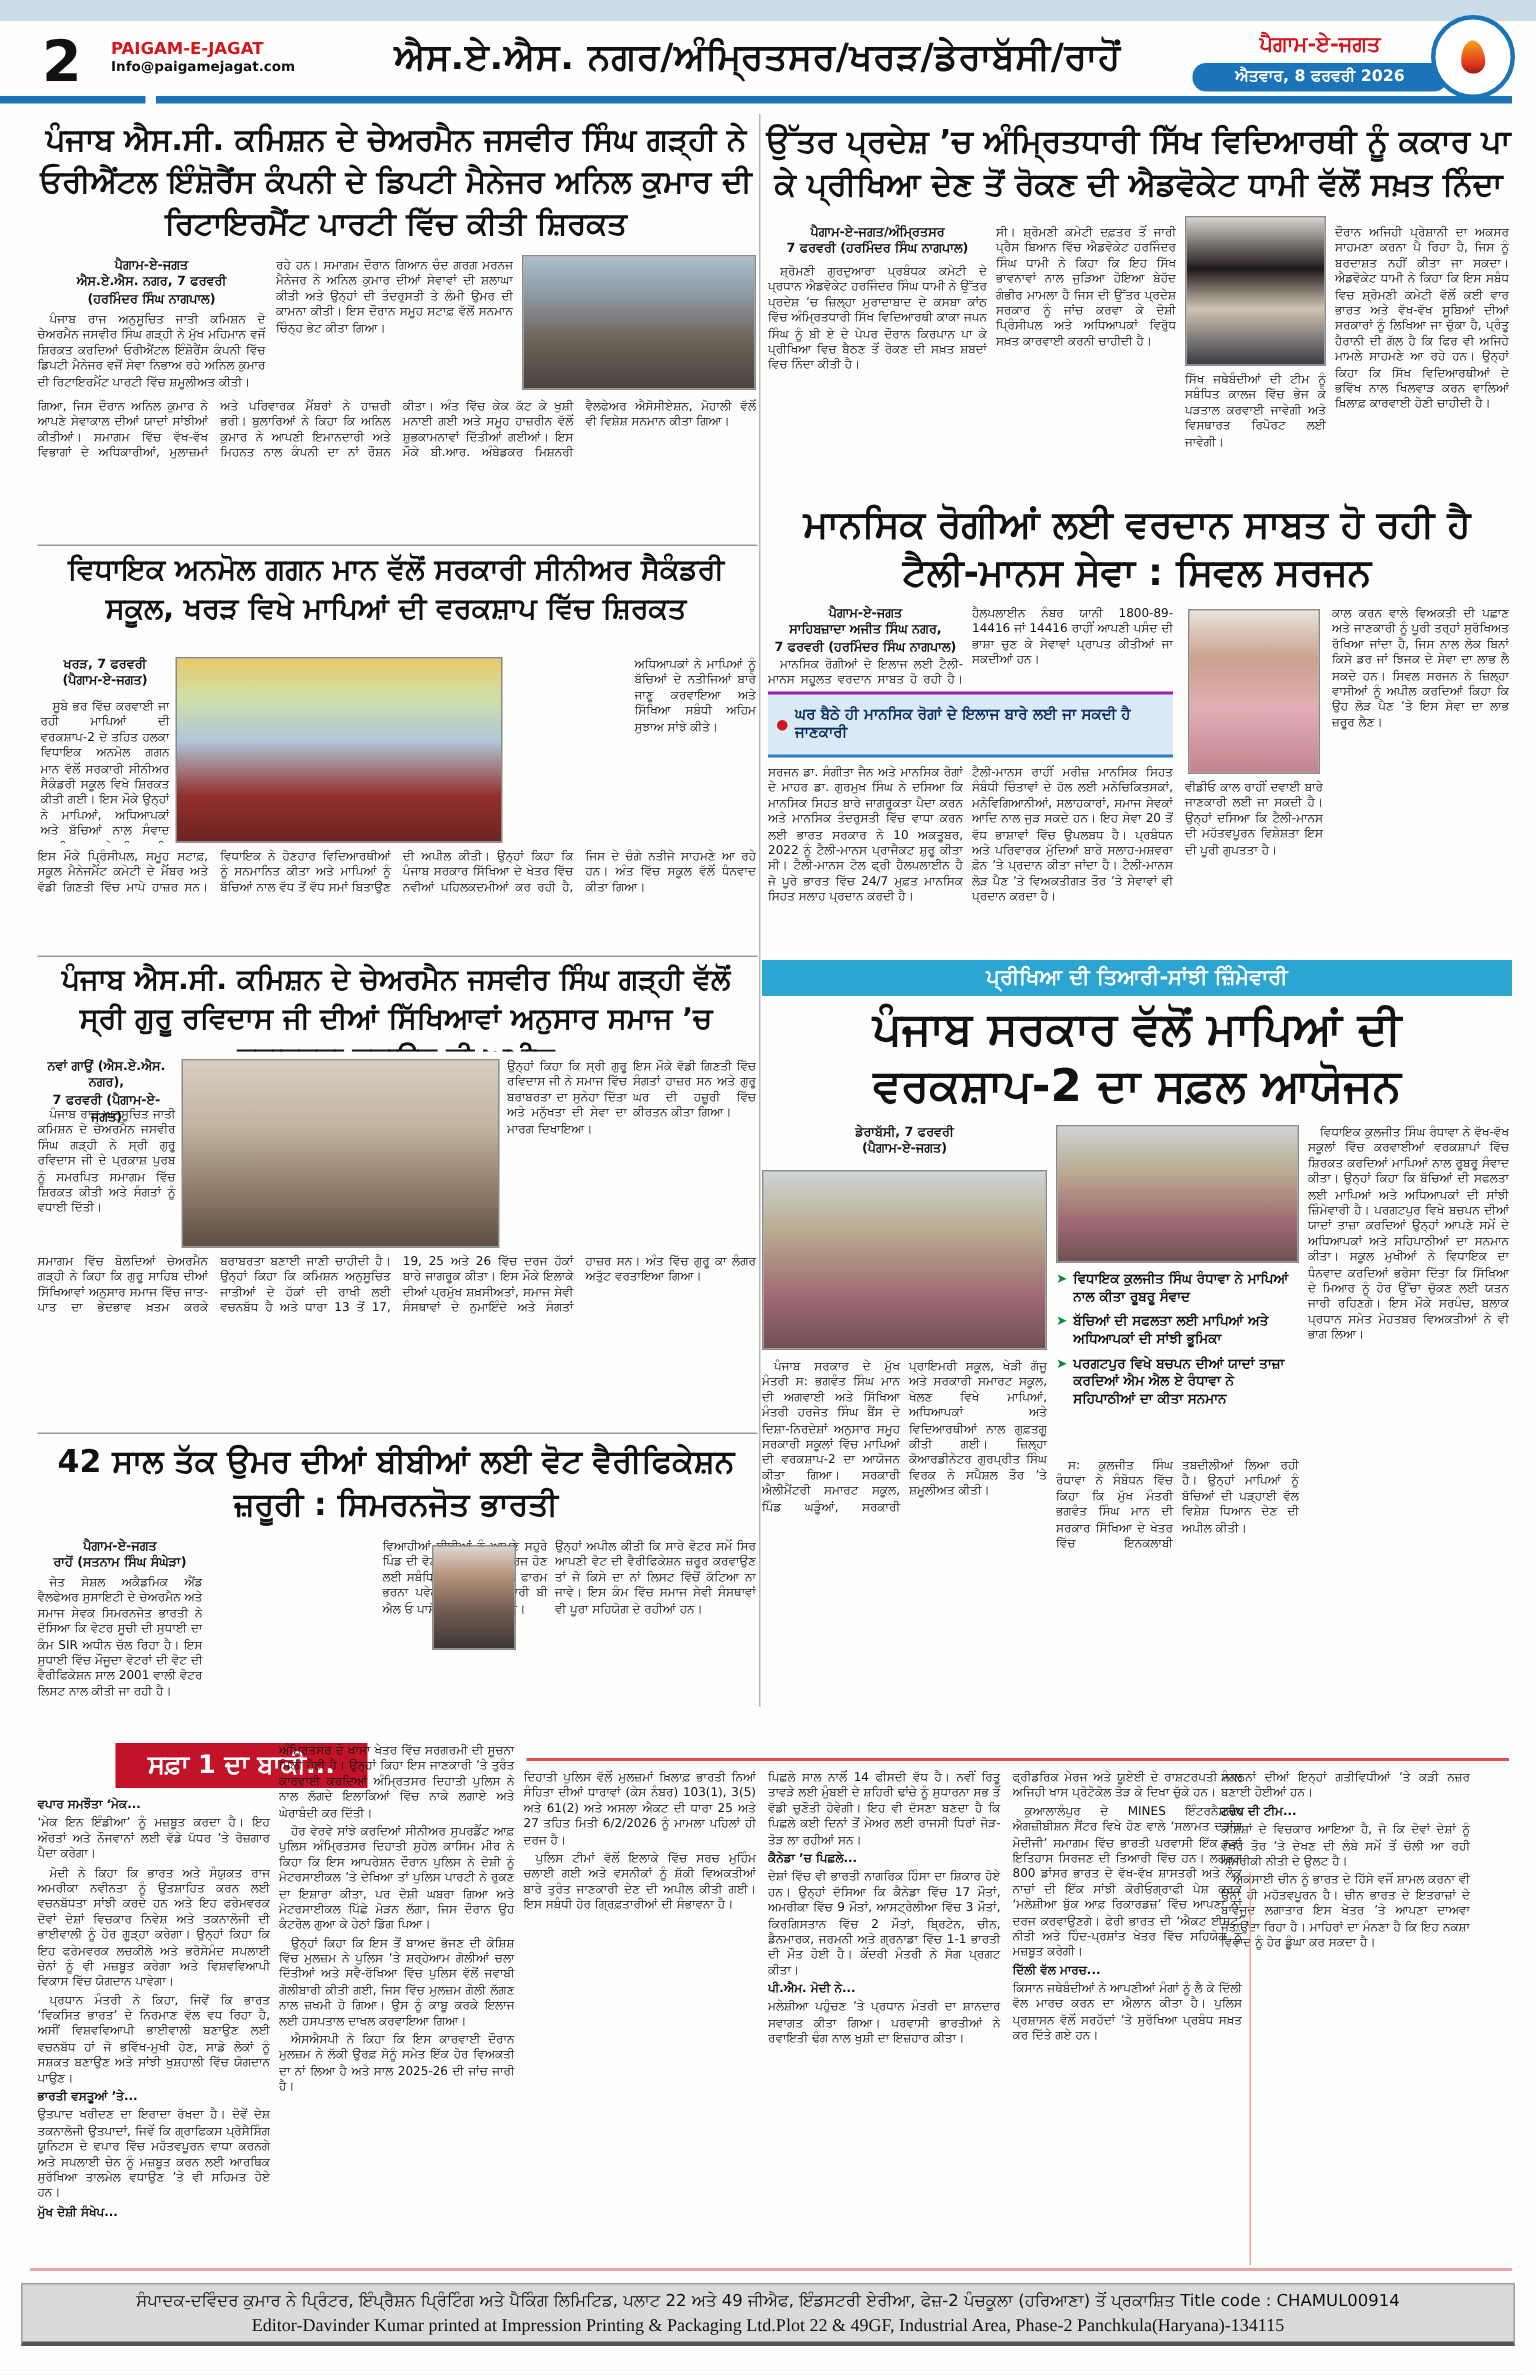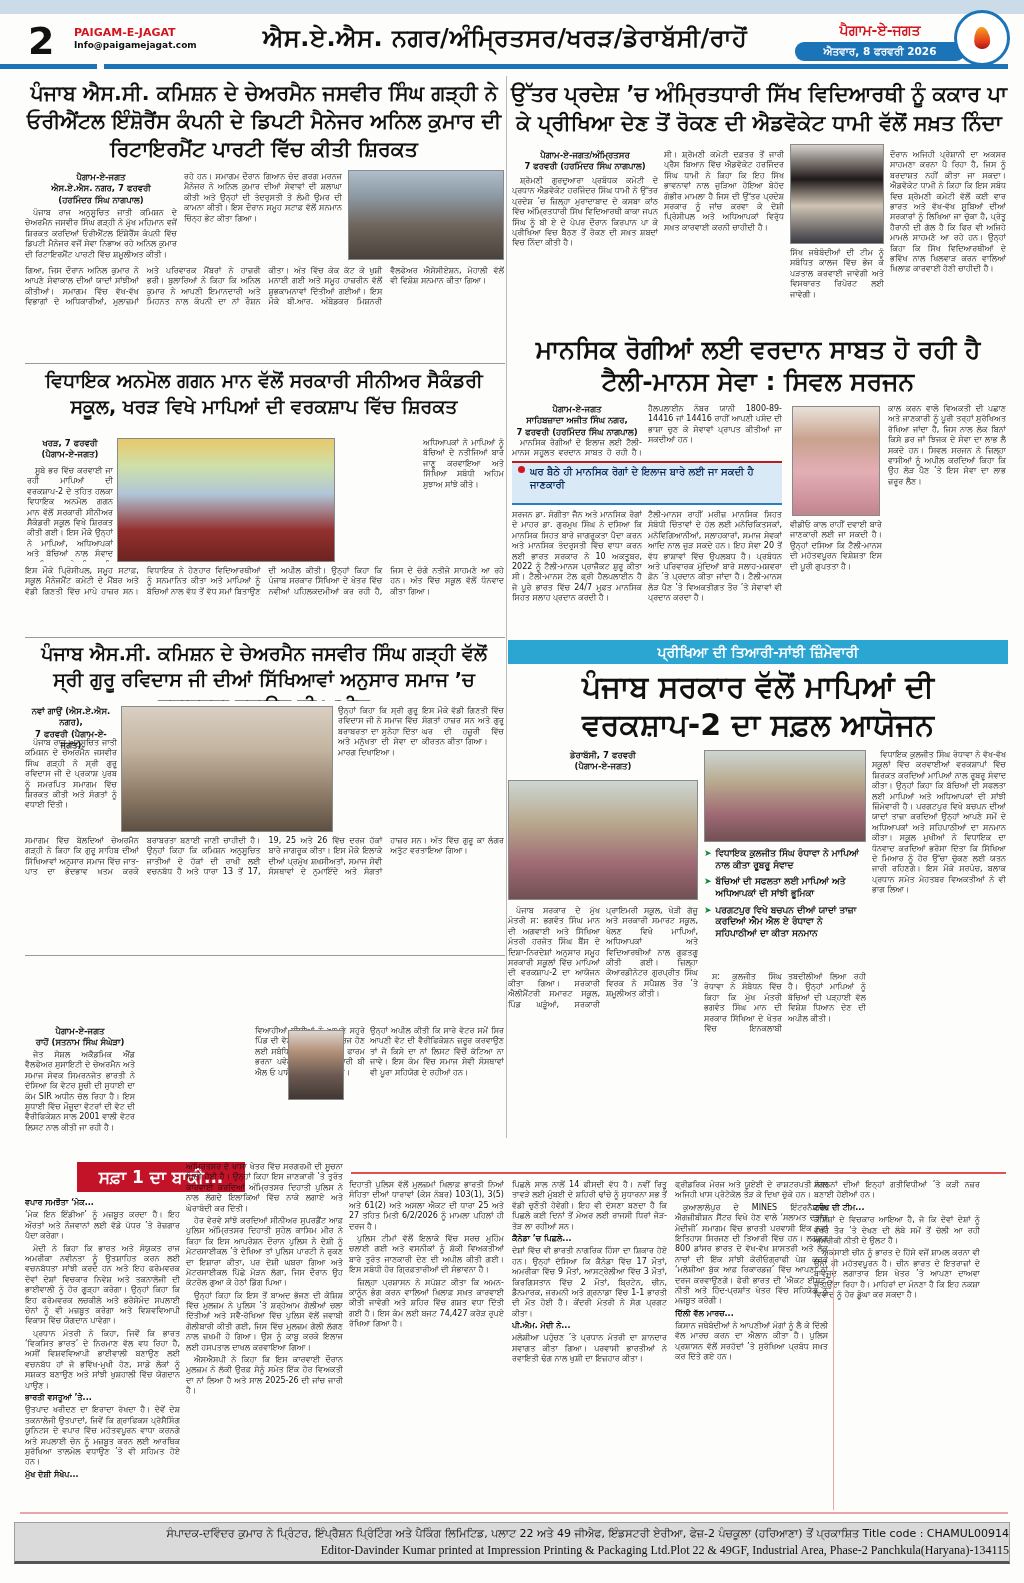--- a/index.html
+++ b/index.html
@@ -34,22 +34,22 @@
   .ph-class{background:linear-gradient(180deg,#e8c96a 0%,#cfe0a8 22%,#b0c6d8 45%,#93302e 75%,#6e2320 100%);}
   .ph-sangat{background:linear-gradient(180deg,#d9cfc2 0%,#c2b49f 35%,#8f7c68 70%,#5d4f42 100%);}
   .ph-out{background:linear-gradient(180deg,#cdd6d2 0%,#b8a98e 35%,#a06a74 70%,#715052 100%);}
   .ph-port1{background:linear-gradient(180deg,#d8d3cb 0%,#20191a 35%,#cfc4b4 62%,#3b3b44 100%);}
   .ph-port2{background:linear-gradient(180deg,#e9e2da 0%,#caa18e 30%,#e3aeb5 60%,#c2848e 100%);}
   .ph-port3{background:linear-gradient(180deg,#ded6cf 0%,#b39179 30%,#6d5a52 65%,#403733 100%);}
   .vline{background:#b9b9b9;}
   .hline{background:#9a9a9a;}
   .kicker{background:#2ba6d3;color:#fff;font-weight:bold;font-size:14px;text-align:center;}
   .bighl{font-weight:800;text-align:center;line-height:1.28;}
-  .infobox{background:#d9eaf6;border-top:2px solid #b91c1c;border-bottom:2px solid #2a7fc1;
-           color:#0c2d5e;font-size:10px;font-weight:bold;display:flex;align-items:flex-start;gap:5px;
+  .infobox{background:#d9eaf6;border-top:2px solid #a21caf;border-bottom:2px solid #2a7fc1;
+           color:#0c2d5e;font-size:10px;font-weight:bold;display:flex;align-items:center;gap:5px;
            padding:3px 6px;box-sizing:border-box;text-align:left;line-height:1.25;}
   .dot{width:7px;height:7px;border-radius:50%;background:#d2151e;flex:0 0 auto;}
   .bul{display:flex;gap:4px;margin-bottom:5px;font-size:9px;font-weight:bold;line-height:1.3;}
   .bul .ar{color:#0a8a3c;font-size:9px;flex:0 0 auto;}
   .banner{background:#c31328;color:#fff;font-size:17px;font-weight:bold;text-align:center;line-height:30px;margin-left:47px;}
   .redrule{background:#e05252;}
   .pinkrule{background:#eaa6a6;}
   .footerbar{background:#dadada;border:1px solid #9f9f9f;border-bottom:3px solid #555;
              text-align:center;box-sizing:border-box;padding-top:3px;}
   .f1{font-size:11px;line-height:1.5;}
@@ -125,20 +125,21 @@
       <p class="ni">ਉਨ੍ਹਾਂ ਕਿਹਾ ਕਿ ਸ੍ਰੀ ਗੁਰੂ ਰਵਿਦਾਸ ਜੀ ਨੇ ਸਮਾਜ ਵਿੱਚ ਬਰਾਬਰਤਾ ਦਾ ਸੁਨੇਹਾ ਦਿੱਤਾ ਅਤੇ ਮਨੁੱਖਤਾ ਦੀ ਸੇਵਾ ਦਾ ਮਾਰਗ ਦਿਖਾਇਆ।</p>
     </div>
   <div class="abs bt cut" style="left:422px;top:706px;width:82px;height:126px;">
       <p class="ni">ਇਸ ਮੌਕੇ ਵੱਡੀ ਗਿਣਤੀ ਵਿੱਚ ਸੰਗਤਾਂ ਹਾਜ਼ਰ ਸਨ ਅਤੇ ਗੁਰੂ ਘਰ ਦੀ ਹਜ਼ੂਰੀ ਵਿੱਚ ਕੀਰਤਨ ਕੀਤਾ ਗਿਆ।</p>
     </div>
   <div class="abs bt cols4 cut" style="left:25px;top:836px;width:479px;height:116px;">
       <p class="ni">ਸਮਾਗਮ ਵਿੱਚ ਬੋਲਦਿਆਂ ਚੇਅਰਮੈਨ ਗੜ੍ਹੀ ਨੇ ਕਿਹਾ ਕਿ ਗੁਰੂ ਸਾਹਿਬ ਦੀਆਂ ਸਿੱਖਿਆਵਾਂ ਅਨੁਸਾਰ ਸਮਾਜ ਵਿੱਚ ਜਾਤ-ਪਾਤ ਦਾ ਭੇਦਭਾਵ ਖ਼ਤਮ ਕਰਕੇ ਬਰਾਬਰਤਾ ਬਣਾਈ ਜਾਣੀ ਚਾਹੀਦੀ ਹੈ। ਉਨ੍ਹਾਂ ਕਿਹਾ ਕਿ ਕਮਿਸ਼ਨ ਅਨੁਸੂਚਿਤ ਜਾਤੀਆਂ ਦੇ ਹੱਕਾਂ ਦੀ ਰਾਖੀ ਲਈ ਵਚਨਬੱਧ ਹੈ ਅਤੇ ਧਾਰਾ 13 ਤੋਂ 17, 19, 25 ਅਤੇ 26 ਵਿੱਚ ਦਰਜ ਹੱਕਾਂ ਬਾਰੇ ਜਾਗਰੂਕ ਕੀਤਾ। ਇਸ ਮੌਕੇ ਇਲਾਕੇ ਦੀਆਂ ਪ੍ਰਮੁੱਖ ਸ਼ਖ਼ਸੀਅਤਾਂ, ਸਮਾਜ ਸੇਵੀ ਸੰਸਥਾਵਾਂ ਦੇ ਨੁਮਾਇੰਦੇ ਅਤੇ ਸੰਗਤਾਂ ਹਾਜ਼ਰ ਸਨ। ਅੰਤ ਵਿੱਚ ਗੁਰੂ ਕਾ ਲੰਗਰ ਅਤੁੱਟ ਵਰਤਾਇਆ ਗਿਆ।</p>
     </div>
   <div class="abs hline" style="left:25px;top:955px;width:480px;height:1px;"></div>
 
+  <div class="abs hl cut" style="left:25px;top:960px;width:478px;height:62px;font-size:21px;font-weight:600;">42 ਸਾਲ ਤੱਕ ਉਮਰ ਦੀਆਂ ਬੀਬੀਆਂ ਲਈ ਵੋਟ ਵੈਰੀਫਿਕੇਸ਼ਨ ਜ਼ਰੂਰੀ : ਸਿਮਰਨਜੋਤ ਭਾਰਤੀ</div>
   <div class="abs byline" style="left:25px;top:1026px;width:110px;">
     <div>ਪੈਗਾਮ-ਏ-ਜਗਤ</div>
     <div>ਰਾਹੋਂ (ਸਤਨਾਮ ਸਿੰਘ ਸੰਘੇੜਾ)</div>
   </div>
   <div class="abs bt cut" style="left:25px;top:1050px;width:110px;height:108px;">
       <p>ਜੋਤ ਸੋਸ਼ਲ ਅਕੈਡਮਿਕ ਐਂਡ ਵੈਲਫੇਅਰ ਸੁਸਾਇਟੀ ਦੇ ਚੇਅਰਮੈਨ ਅਤੇ ਸਮਾਜ ਸੇਵਕ ਸਿਮਰਨਜੋਤ ਭਾਰਤੀ ਨੇ ਦੱਸਿਆ ਕਿ ਵੋਟਰ ਸੂਚੀ ਦੀ ਸੁਧਾਈ ਦਾ ਕੰਮ SIR ਅਧੀਨ ਚੱਲ ਰਿਹਾ ਹੈ। ਇਸ ਸੁਧਾਈ ਵਿੱਚ ਮੌਜੂਦਾ ਵੋਟਰਾਂ ਦੀ ਵੋਟ ਦੀ ਵੈਰੀਫਿਕੇਸ਼ਨ ਸਾਲ 2001 ਵਾਲੀ ਵੋਟਰ ਲਿਸਟ ਨਾਲ ਕੀਤੀ ਜਾ ਰਹੀ ਹੈ।</p>
     </div>
   <div class="abs bt cut" style="left:255px;top:1026px;width:110px;height:132px;">
       <p class="ni">ਵਿਆਹੀਆਂ ਬੀਬੀਆਂ ਨੂੰ ਆਪਣੇ ਸਹੁਰੇ ਪਿੰਡ ਦੀ ਵੋਟਰ ਲਿਸਟ ਵਿੱਚ ਦਰਜ ਹੋਣ ਲਈ ਸਬੰਧਿਤ ਬੀ ਐਲ ਓ ਕੋਲ ਫਾਰਮ ਭਰਨਾ ਪਵੇਗਾ। ਵਧੇਰੇ ਜਾਣਕਾਰੀ ਬੀ ਐਲ ਓ ਪਾਸੋਂ ਲਈ ਜਾ ਸਕਦੀ ਹੈ।</p>
     </div>
@@ -242,21 +243,20 @@
   </div>
   <div class="abs bt cut" style="left:186px;top:1162px;width:157px;height:348px;">
     <p class="ni">ਅੰਮ੍ਰਿਤਸਰ ਦੇ ਖਾਸਾ ਖੇਤਰ ਵਿੱਚ ਸਰਗਰਮੀ ਦੀ ਸੂਚਨਾ ਮਿਲੀ ਹੋਈ ਹੈ। ਉਨ੍ਹਾਂ ਕਿਹਾ ਇਸ ਜਾਣਕਾਰੀ ’ਤੇ ਤੁਰੰਤ ਕਾਰਵਾਈ ਕਰਦਿਆਂ ਅੰਮ੍ਰਿਤਸਰ ਦਿਹਾਤੀ ਪੁਲਿਸ ਨੇ ਨਾਲ ਲੱਗਦੇ ਇਲਾਕਿਆਂ ਵਿੱਚ ਨਾਕੇ ਲਗਾਏ ਅਤੇ ਘੇਰਾਬੰਦੀ ਕਰ ਦਿੱਤੀ।</p>
     <p>ਹੋਰ ਵੇਰਵੇ ਸਾਂਝੇ ਕਰਦਿਆਂ ਸੀਨੀਅਰ ਸੁਪਰਡੈਂਟ ਆਫ਼ ਪੁਲਿਸ ਅੰਮ੍ਰਿਤਸਰ ਦਿਹਾਤੀ ਸੁਹੇਲ ਕਾਸਿਮ ਮੀਰ ਨੇ ਕਿਹਾ ਕਿ ਇਸ ਆਪਰੇਸ਼ਨ ਦੌਰਾਨ ਪੁਲਿਸ ਨੇ ਦੋਸ਼ੀ ਨੂੰ ਮੋਟਰਸਾਈਕਲ ’ਤੇ ਦੇਖਿਆ ਤਾਂ ਪੁਲਿਸ ਪਾਰਟੀ ਨੇ ਰੁਕਣ ਦਾ ਇਸ਼ਾਰਾ ਕੀਤਾ, ਪਰ ਦੋਸ਼ੀ ਘਬਰਾ ਗਿਆ ਅਤੇ ਮੋਟਰਸਾਈਕਲ ਪਿੱਛੇ ਮੋੜਨ ਲੱਗਾ, ਜਿਸ ਦੌਰਾਨ ਉਹ ਕੰਟਰੋਲ ਗੁਆ ਕੇ ਹੇਠਾਂ ਡਿੱਗ ਪਿਆ।</p>
     <p>ਉਨ੍ਹਾਂ ਕਿਹਾ ਕਿ ਇਸ ਤੋਂ ਬਾਅਦ ਭੱਜਣ ਦੀ ਕੋਸ਼ਿਸ਼ ਵਿੱਚ ਮੁਲਜ਼ਮ ਨੇ ਪੁਲਿਸ ’ਤੇ ਸ਼ਰ੍ਹੇਆਮ ਗੋਲੀਆਂ ਚਲਾ ਦਿੱਤੀਆਂ ਅਤੇ ਸਵੈ-ਰੱਖਿਆ ਵਿੱਚ ਪੁਲਿਸ ਵੱਲੋਂ ਜਵਾਬੀ ਗੋਲੀਬਾਰੀ ਕੀਤੀ ਗਈ, ਜਿਸ ਵਿੱਚ ਮੁਲਜ਼ਮ ਗੋਲੀ ਲੱਗਣ ਨਾਲ ਜ਼ਖਮੀ ਹੋ ਗਿਆ। ਉਸ ਨੂੰ ਕਾਬੂ ਕਰਕੇ ਇਲਾਜ ਲਈ ਹਸਪਤਾਲ ਦਾਖਲ ਕਰਵਾਇਆ ਗਿਆ।</p>
     <p>ਐਸਐਸਪੀ ਨੇ ਕਿਹਾ ਕਿ ਇਸ ਕਾਰਵਾਈ ਦੌਰਾਨ ਮੁਲਜ਼ਮ ਨੇ ਲੱਕੀ ਉਰਫ਼ ਸੋਨੂੰ ਸਮੇਤ ਇੱਕ ਹੋਰ ਵਿਅਕਤੀ ਦਾ ਨਾਂ ਲਿਆ ਹੈ ਅਤੇ ਸਾਲ 2025-26 ਦੀ ਜਾਂਚ ਜਾਰੀ ਹੈ।</p>
   </div>
   <div class="abs bt cut" style="left:349px;top:1180px;width:155px;height:330px;">
     <p class="ni">ਦਿਹਾਤੀ ਪੁਲਿਸ ਵੱਲੋਂ ਮੁਲਜ਼ਮਾਂ ਖ਼ਿਲਾਫ਼ ਭਾਰਤੀ ਨਿਆਂ ਸੰਹਿਤਾ ਦੀਆਂ ਧਾਰਾਵਾਂ (ਕੇਸ ਨੰਬਰ) 103(1), 3(5) ਅਤੇ 61(2) ਅਤੇ ਅਸਲਾ ਐਕਟ ਦੀ ਧਾਰਾ 25 ਅਤੇ 27 ਤਹਿਤ ਮਿਤੀ 6/2/2026 ਨੂੰ ਮਾਮਲਾ ਪਹਿਲਾਂ ਹੀ ਦਰਜ ਹੈ।</p>
     <p>ਪੁਲਿਸ ਟੀਮਾਂ ਵੱਲੋਂ ਇਲਾਕੇ ਵਿੱਚ ਸਰਚ ਮੁਹਿੰਮ ਚਲਾਈ ਗਈ ਅਤੇ ਵਸਨੀਕਾਂ ਨੂੰ ਸ਼ੱਕੀ ਵਿਅਕਤੀਆਂ ਬਾਰੇ ਤੁਰੰਤ ਜਾਣਕਾਰੀ ਦੇਣ ਦੀ ਅਪੀਲ ਕੀਤੀ ਗਈ। ਇਸ ਸਬੰਧੀ ਹੋਰ ਗ੍ਰਿਫ਼ਤਾਰੀਆਂ ਦੀ ਸੰਭਾਵਨਾ ਹੈ।</p>
-    <p>ਜ਼ਿਲ੍ਹਾ ਪ੍ਰਸ਼ਾਸਨ ਨੇ ਸਪੱਸ਼ਟ ਕੀਤਾ ਕਿ ਅਮਨ-ਕਾਨੂੰਨ ਭੰਗ ਕਰਨ ਵਾਲਿਆਂ ਖ਼ਿਲਾਫ਼ ਸਖ਼ਤ ਕਾਰਵਾਈ ਕੀਤੀ ਜਾਵੇਗੀ ਅਤੇ ਸ਼ਹਿਰ ਵਿੱਚ ਗਸ਼ਤ ਵਧਾ ਦਿੱਤੀ ਗਈ ਹੈ। ਇਸ ਕੰਮ ਲਈ ਬਜਟ 74,427 ਕਰੋੜ ਰੁਪਏ ਰੱਖਿਆ ਗਿਆ ਹੈ।</p>
   </div>
   <div class="abs bt cut" style="left:512px;top:1180px;width:155px;height:330px;">
     <p class="ni">ਪਿਛਲੇ ਸਾਲ ਨਾਲੋਂ 14 ਫੀਸਦੀ ਵੱਧ ਹੈ। ਨਵੀਂ ਰਿਤੂ ਤਾਵੜੇ ਲਈ ਮੁੰਬਈ ਦੇ ਸ਼ਹਿਰੀ ਢਾਂਚੇ ਨੂੰ ਸੁਧਾਰਨਾ ਸਭ ਤੋਂ ਵੱਡੀ ਚੁਣੌਤੀ ਹੋਵੇਗੀ। ਇਹ ਵੀ ਦੱਸਣਾ ਬਣਦਾ ਹੈ ਕਿ ਪਿਛਲੇ ਕਈ ਦਿਨਾਂ ਤੋਂ ਮੇਅਰ ਲਈ ਰਾਜਸੀ ਧਿਰਾਂ ਜੋੜ-ਤੋੜ ਲਾ ਰਹੀਆਂ ਸਨ।</p>
     <p class="subhead">ਕੈਨੇਡਾ ’ਚ ਪਿਛਲੇ...</p>
     <p class="ni">ਦੇਸ਼ਾਂ ਵਿੱਚ ਵੀ ਭਾਰਤੀ ਨਾਗਰਿਕ ਹਿੰਸਾ ਦਾ ਸ਼ਿਕਾਰ ਹੋਏ ਹਨ। ਉਨ੍ਹਾਂ ਦੱਸਿਆ ਕਿ ਕੈਨੇਡਾ ਵਿੱਚ 17 ਮੌਤਾਂ, ਅਮਰੀਕਾ ਵਿੱਚ 9 ਮੌਤਾਂ, ਆਸਟ੍ਰੇਲੀਆ ਵਿੱਚ 3 ਮੌਤਾਂ, ਕਿਰਗਿਸਤਾਨ ਵਿੱਚ 2 ਮੌਤਾਂ, ਬ੍ਰਿਟੇਨ, ਚੀਨ, ਡੈਨਮਾਰਕ, ਜਰਮਨੀ ਅਤੇ ਗ੍ਰਨਾਡਾ ਵਿੱਚ 1-1 ਭਾਰਤੀ ਦੀ ਮੌਤ ਹੋਈ ਹੈ। ਕੇਂਦਰੀ ਮੰਤਰੀ ਨੇ ਸੋਗ ਪ੍ਰਗਟ ਕੀਤਾ।</p>
     <p class="subhead">ਪੀ.ਐਮ. ਮੋਦੀ ਨੇ...</p>
     <p class="ni">ਮਲੇਸ਼ੀਆ ਪਹੁੰਚਣ ’ਤੇ ਪ੍ਰਧਾਨ ਮੰਤਰੀ ਦਾ ਸ਼ਾਨਦਾਰ ਸਵਾਗਤ ਕੀਤਾ ਗਿਆ। ਪਰਵਾਸੀ ਭਾਰਤੀਆਂ ਨੇ ਰਵਾਇਤੀ ਢੰਗ ਨਾਲ ਖੁਸ਼ੀ ਦਾ ਇਜ਼ਹਾਰ ਕੀਤਾ।</p>
   </div>
   <div class="abs bt cut" style="left:675px;top:1180px;width:153px;height:330px;">
     <p class="ni">ਫ੍ਰੀਡਰਿਕ ਮੇਰਜ ਅਤੇ ਯੂਏਈ ਦੇ ਰਾਸ਼ਟਰਪਤੀ ਨਾਲ ਅਜਿਹੀ ਖਾਸ ਪ੍ਰੋਟੋਕੋਲ ਤੋੜ ਕੇ ਦਿਖਾ ਚੁੱਕੇ ਹਨ।</p>
@@ -266,18 +266,18 @@
   </div>
   <div class="abs bt cut" style="left:814px;top:1180px;width:166px;height:330px;">
     <p class="ni">ਸੰਗਠਨਾਂ ਦੀਆਂ ਇਨ੍ਹਾਂ ਗਤੀਵਿਧੀਆਂ ’ਤੇ ਕੜੀ ਨਜ਼ਰ ਬਣਾਈ ਹੋਈਆਂ ਹਨ।</p>
     <p class="subhead">ਟਰੰਪ ਦੀ ਟੀਮ...</p>
     <p class="ni">ਕੋਸ਼ਿਸ਼ਾਂ ਦੇ ਵਿਚਕਾਰ ਆਇਆ ਹੈ, ਜੋ ਕਿ ਦੋਵਾਂ ਦੇਸ਼ਾਂ ਨੂੰ ਵੱਖਰੇ ਤੌਰ ’ਤੇ ਦੇਖਣ ਦੀ ਲੰਬੇ ਸਮੇਂ ਤੋਂ ਚੱਲੀ ਆ ਰਹੀ ਅਮਰੀਕੀ ਨੀਤੀ ਦੇ ਉਲਟ ਹੈ।</p>
     <p>ਅਕਸਾਈ ਚੀਨ ਨੂੰ ਭਾਰਤ ਦੇ ਹਿੱਸੇ ਵਜੋਂ ਸ਼ਾਮਲ ਕਰਨਾ ਵੀ ਉਨਾ ਹੀ ਮਹੱਤਵਪੂਰਨ ਹੈ। ਚੀਨ ਭਾਰਤ ਦੇ ਇਤਰਾਜ਼ਾਂ ਦੇ ਬਾਵਜੂਦ ਲਗਾਤਾਰ ਇਸ ਖੇਤਰ ’ਤੇ ਆਪਣਾ ਦਾਅਵਾ ਜਤਾਉਂਦਾ ਰਿਹਾ ਹੈ। ਮਾਹਿਰਾਂ ਦਾ ਮੰਨਣਾ ਹੈ ਕਿ ਇਹ ਨਕਸ਼ਾ ਵਿਵਾਦ ਨੂੰ ਹੋਰ ਡੂੰਘਾ ਕਰ ਸਕਦਾ ਹੈ।</p>
   </div>
   <div class="abs pinkrule" style="left:833px;top:1248px;width:1px;height:262px;"></div>
   <div class="abs pinkrule" style="left:20px;top:1512px;width:988px;height:2px;"></div>
 
-  <div class="abs footerbar" style="left:14px;top:1522px;width:996px;height:42px;text-align:right;">
+  <div class="abs footerbar" style="left:14px;top:1522px;width:996px;height:42px;">
     <div class="f1">ਸੰਪਾਦਕ-ਦਵਿੰਦਰ ਕੁਮਾਰ ਨੇ ਪ੍ਰਿੰਟਰ, ਇੰਪ੍ਰੈਸ਼ਨ ਪ੍ਰਿੰਟਿੰਗ ਅਤੇ ਪੈਕਿੰਗ ਲਿਮਿਟਿਡ, ਪਲਾਟ 22 ਅਤੇ 49 ਜੀਐਫ, ਇੰਡਸਟਰੀ ਏਰੀਆ, ਫੇਜ਼-2 ਪੰਚਕੂਲਾ (ਹਰਿਆਣਾ) ਤੋਂ ਪ੍ਰਕਾਸ਼ਿਤ Title code : CHAMUL00914</div>
     <div class="f2">Editor-Davinder Kumar printed at Impression Printing &amp; Packaging Ltd.Plot 22 &amp; 49GF, Industrial Area, Phase-2 Panchkula(Haryana)-134115</div>
   </div>
 
 </div>
 
 </body></html>

